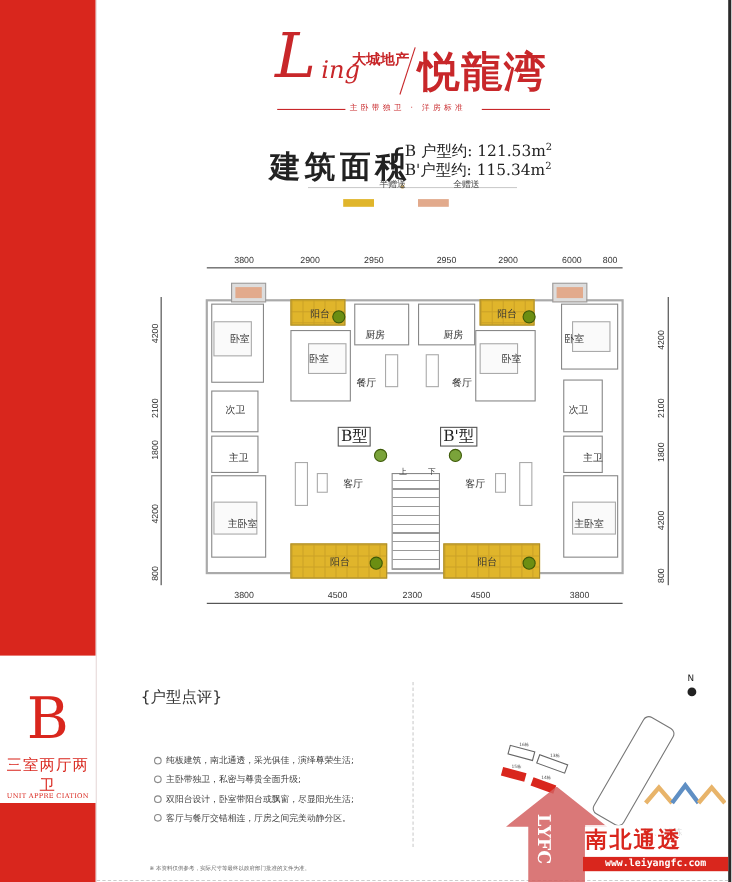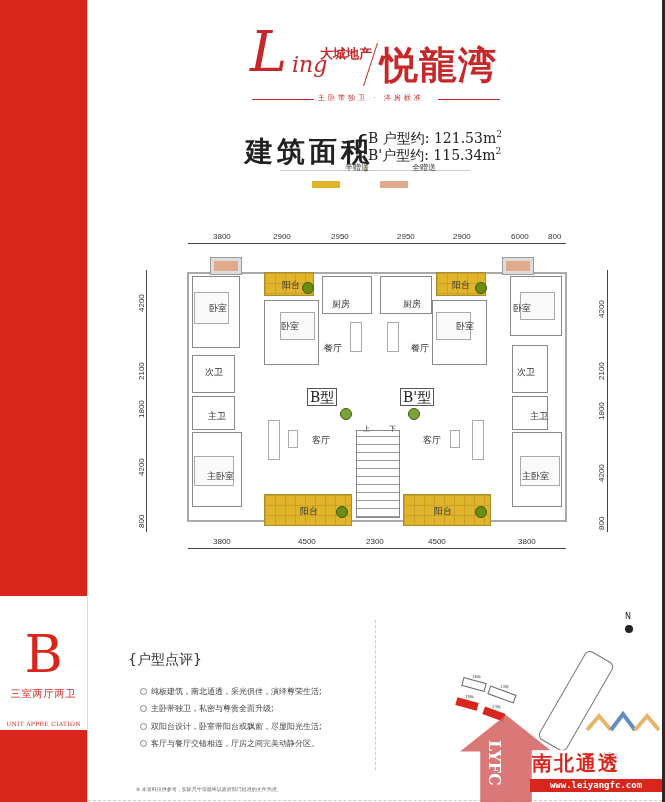--- a/index.html
+++ b/index.html
@@ -3,21 +3,21 @@
 <meta charset="utf-8">
 <style>
   html, body { margin:0; padding:0; }
   body { width:665px; height:802px; position:relative; background:#fff; overflow:hidden; font-family:"DejaVu Sans", sans-serif; }
   .abs { position:absolute; }
   .sidebar-red-top { left:0; top:0; width:87px; height:596px; background:#d9261d; }
   .sidebar-red-bottom { left:0; top:730px; width:87px; height:72px; background:#d9261d; }
   .sidebar-line { left:87px; top:0; width:1px; height:802px; background:#e6d9d9; }
   .right-border { left:662px; top:0; width:3px; height:802px; background:#2a2a2a; }
   .unit-letter { left:0; width:87px; top:628px; text-align:center; font-family:"DejaVu Serif", serif; color:#d9261d; font-size:52px; line-height:52px; }
-  .unit-sub { left:0; width:87px; top:687px; text-align:center; color:#d9261d; font-size:10px; letter-spacing:1px; font-family:"DejaVu Serif", serif; }
+  .unit-sub { left:0; width:87px; top:687px; text-align:center; color:#d9261d; font-size:14px; letter-spacing:1px; font-family:"DejaVu Serif", serif; }
   .unit-en { left:0; width:87px; top:720px; text-align:center; color:#d9261d; font-size:6px; font-family:"DejaVu Serif", serif; letter-spacing:0.3px; }
 
   
   .logo-L { left:250px; top:22px; font-family:"DejaVu Serif", serif; font-style:italic; color:#c8272a; font-size:56px; line-height:60px; }
   .logo-ing { left:292px; top:52px; font-family:"DejaVu Serif", serif; font-style:italic; color:#c8272a; font-size:22px; }
   .logo-company { left:320px; top:45px; color:#c8272a; font-size:13px; font-weight:bold; }
   .logo-slash { left:370px; top:42px; width:1px; height:45px; background:#c8272a; transform:rotate(18deg); }
   .logo-name { left:380px; top:40px; color:#c8272a; font-size:38px; font-weight:bold; font-family:"DejaVu Serif", serif; letter-spacing:1px; }
   .tagline-line { top:99px; height:1px; background:#c8272a; }
   .tagline { left:318px; top:93px; color:#c8272a; font-size:7px; letter-spacing:3px; }
@@ -43,21 +43,21 @@
     background-size: 10px 10px; }
   .bay { background:#e2aa8c; border:3px solid #ddd; outline:1px solid #999; box-sizing:border-box; }
   .room-label { font-size:9px; color:#333; }
   .type-tag { font-size:14px; font-family:"DejaVu Serif", serif; color:#222; border:1px solid #555; padding:0 2px; background:#fff; line-height:16px; }
   .plant { width:10px; height:10px; border-radius:50%; background:#6b8e12; border:1px solid #3d5a08; }
   .bed { border:1px solid #aaa; background:#fafafa; box-sizing:border-box; }
   .furn { border:1px solid #aaa; background:#fff; box-sizing:border-box; }
   .stairs { background-image: repeating-linear-gradient(0deg, #999 0 1px, transparent 1px 8px); border:1px solid #888; box-sizing:border-box; }
 
   
-  .review-title { left:128px; top:651px; font-size:14px; color:#333; }
+  .review-title { left:128px; top:625px; font-size:14px; color:#333; }
   .review-item { left:140px; font-size:8px; color:#444; white-space:nowrap; }
   .bullet { display:inline-block; width:5px; height:5px; border:1px solid #888; border-radius:50%; margin-right:4px; vertical-align:middle; }
   .disclaimer { left:136px; top:786px; font-size:5px; color:#666; }
   .dashed-v { left:375px; top:620px; height:150px; border-left:1px dashed #ccc; }
   .dashed-h { left:88px; top:800px; width:574px; border-top:1px dashed #ccc; }
 
   
   .north { left:625px; top:612px; font-size:8px; color:#222; text-align:center; }
   .north-dot { left:625px; top:625px; width:8px; height:8px; border-radius:50%; background:#222; }
   .road { border:1px solid #777; border-radius:6px; }

